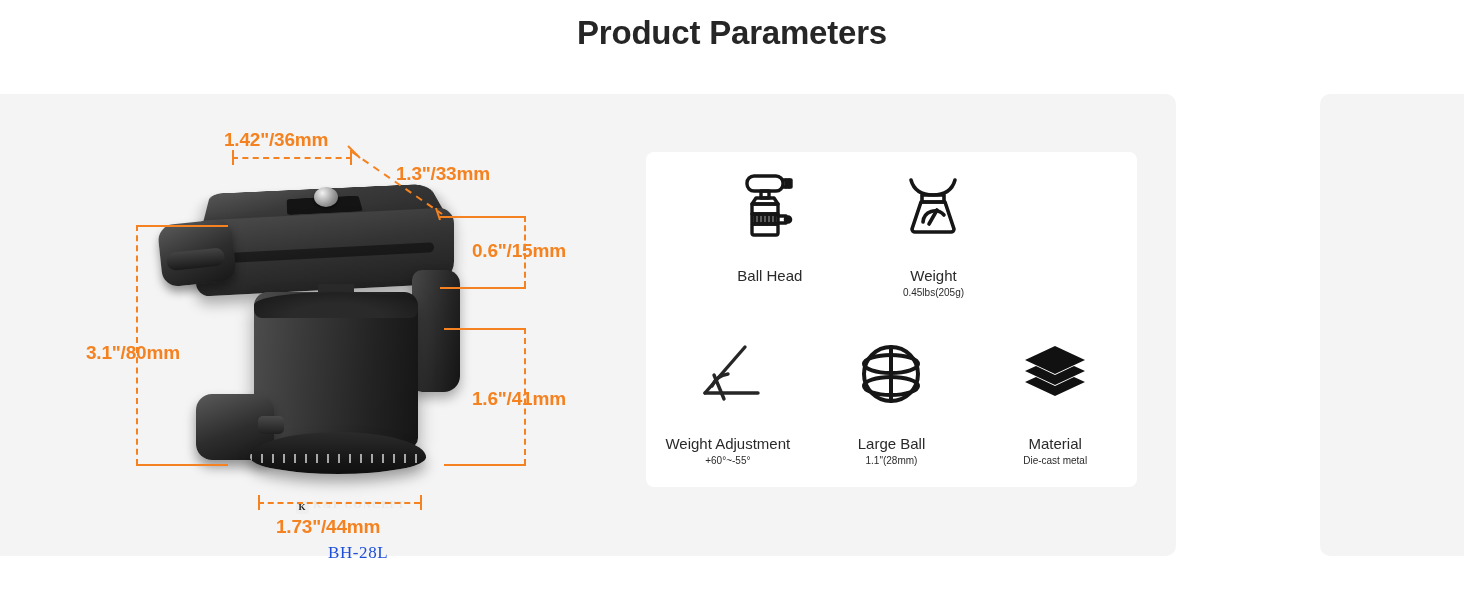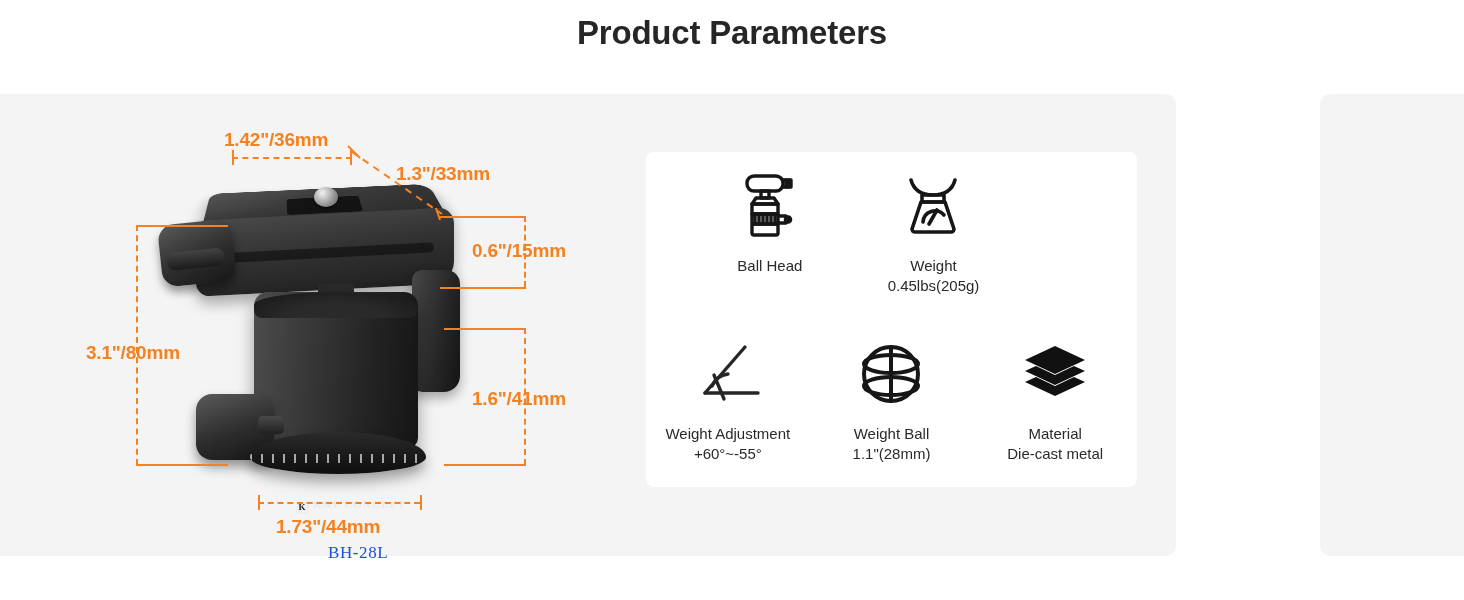--- a/index.html
+++ b/index.html
@@ -243,28 +243,28 @@
     flex-direction: column;
     align-items: center;
     justify-content: flex-start;
     padding-top: 16px;
   }
   .feature .icon-wrap {
     height: 76px;
     display: flex; align-items: center; justify-content: center;
   }
   .feature .f-title {
-    margin-top: 12px;
+    margin-top: 22px;
     font-size: 15px;
     color: #2a2a2a;
     text-align: center;
     line-height: 1.35;
   }
   .feature .f-sub {
-    font-size: 15px;
+    font-size: 10px;
     color: #2a2a2a;
     text-align: center;
     line-height: 1.35;
   }
   
   .r1a { grid-column: 1 / 2; grid-row: 1; transform: translateX(42px); }
   .r1b { grid-column: 2 / 3; grid-row: 1; transform: translateX(42px); }
   .r2a { grid-column: 1 / 2; grid-row: 2; }
   .r2b { grid-column: 2 / 3; grid-row: 2; }
   .r2c { grid-column: 3 / 4; grid-row: 2; }
@@ -383,21 +383,21 @@
 
       <div class="feature r2b">
         <div class="icon-wrap">
           <svg width="62" height="62" viewBox="0 0 62 62" fill="none" stroke="#161616" stroke-width="4" stroke-linecap="round">
             <circle cx="31" cy="31" r="27"></circle>
             <path d="M31 4 v54"></path>
             <ellipse cx="31" cy="21" rx="27" ry="9"></ellipse>
             <ellipse cx="31" cy="43" rx="27" ry="9"></ellipse>
           </svg>
         </div>
-        <div class="f-title">Weight Ball</div>
+        <div class="f-title">Large Ball</div>
         <div class="f-sub">1.1"(28mm)</div>
       </div>
 
       <div class="feature r2c">
         <div class="icon-wrap">
           <svg width="64" height="58" viewBox="0 0 64 58" fill="#111111">
             <path d="M32 1 L62 15 L32 29 L2 15 Z"></path>
             <path d="M2 26 L13 21 L32 30 L51 21 L62 26 L32 40 Z"></path>
             <path d="M2 37 L13 32 L32 41 L51 32 L62 37 L32 51 Z"></path>
           </svg>

